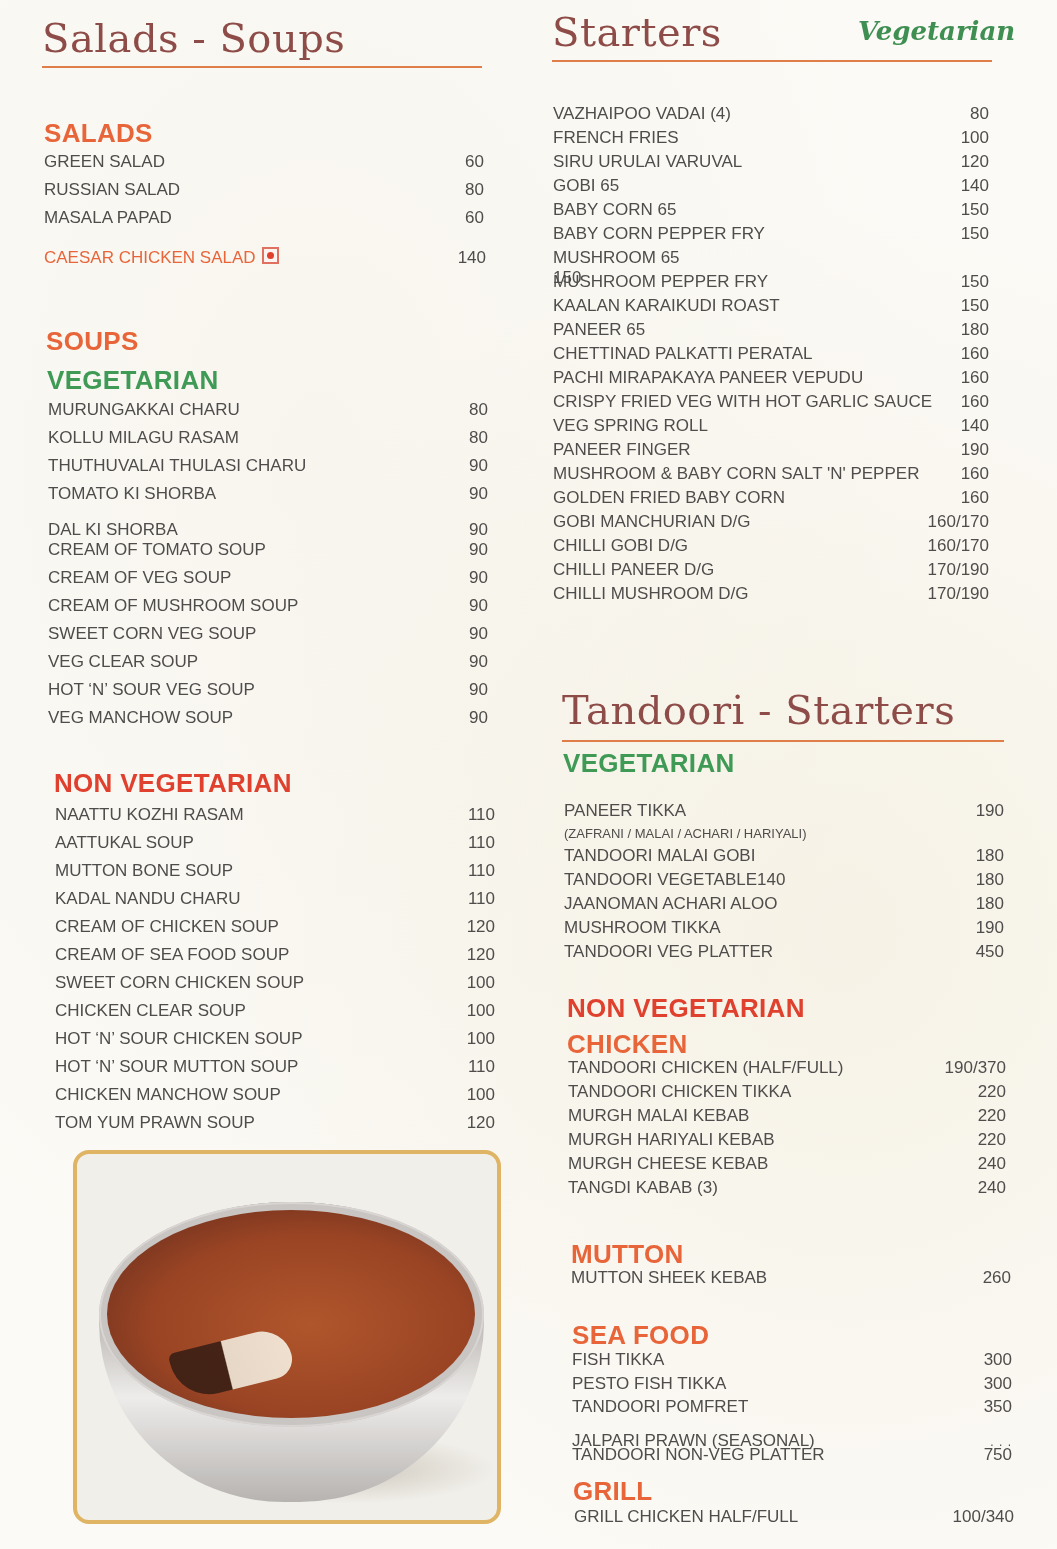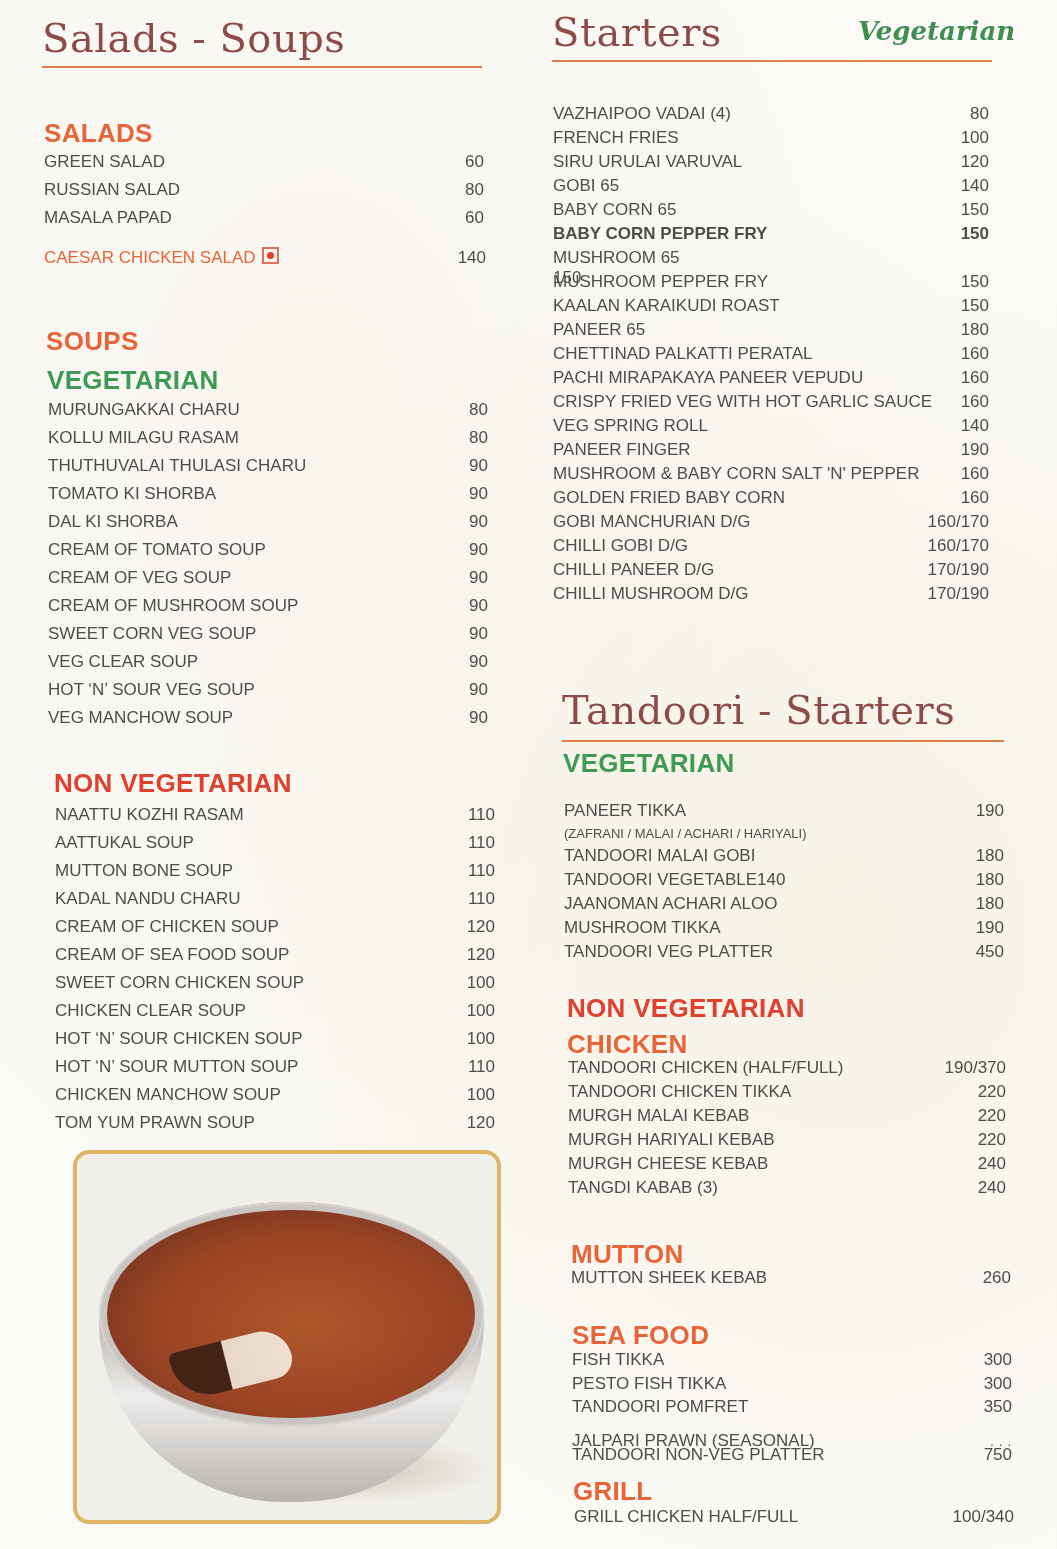--- a/index.html
+++ b/index.html
@@ -119,21 +119,21 @@
       <span class="price">80</span>
     </div>
   <div class="row" style="top:56px;">
       <span>THUTHUVALAI THULASI CHARU</span>
       <span class="price">90</span>
     </div>
   <div class="row" style="top:84px;">
       <span>TOMATO KI SHORBA</span>
       <span class="price">90</span>
     </div>
-  <div class="row" style="top:112px;gap:16px;">
+  <div class="row" style="top:120px;gap:16px;">
       <span>DAL KI SHORBA</span>
       <span class="price">90</span>
     </div>
   <div class="row" style="top:140px;align-items:center;">
       <span>CREAM OF TOMATO SOUP</span>
       <span class="price">90</span>
     </div>
   <div class="row" style="top:168px;">
       <span>CREAM OF VEG SOUP</span>
       <span class="price">90</span>
@@ -238,21 +238,21 @@
       <span class="price">120</span>
     </div>
   <div class="row" style="top:72px;">
       <span>GOBI 65</span>
       <span class="price">140</span>
     </div>
   <div class="row" style="top:96px;">
       <span>BABY CORN 65</span>
       <span class="price">150</span>
     </div>
-  <div class="row" style="top:120px;font-weight:bold;">
+  <div class="row" style="top:120px;">
       <span>BABY CORN PEPPER FRY</span>
       <span class="price">150</span>
     </div>
   <div class="row" style="top:144px;flex-direction:column;">
       <span>MUSHROOM 65</span>
       <span class="price">150</span>
     </div>
   <div class="row" style="top:168px;">
       <span>MUSHROOM PEPPER FRY</span>
       <span class="price">150</span>

